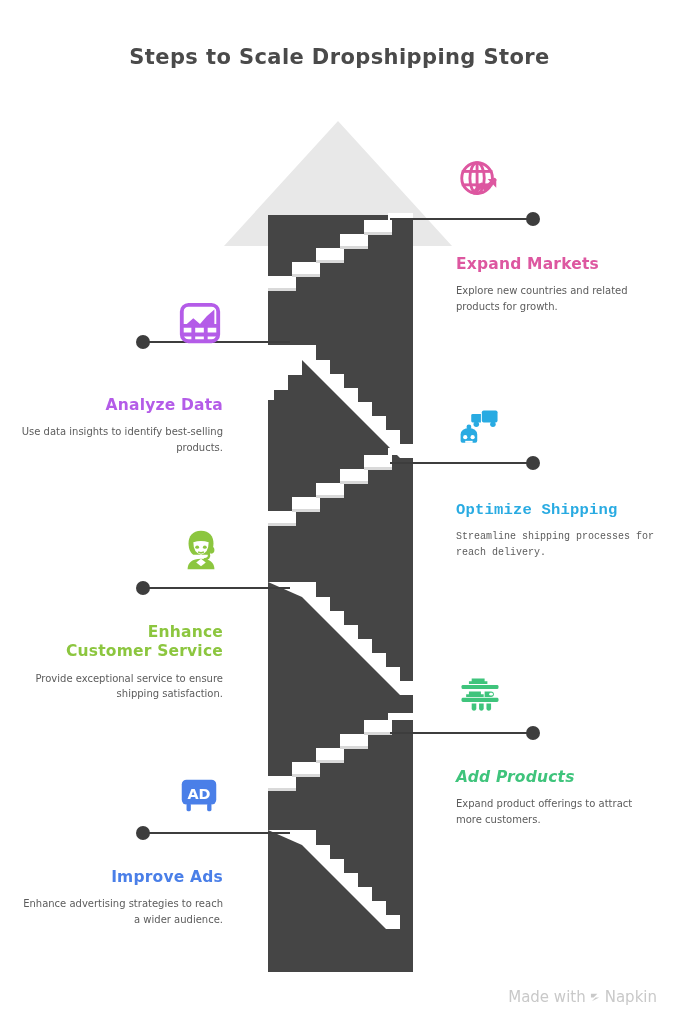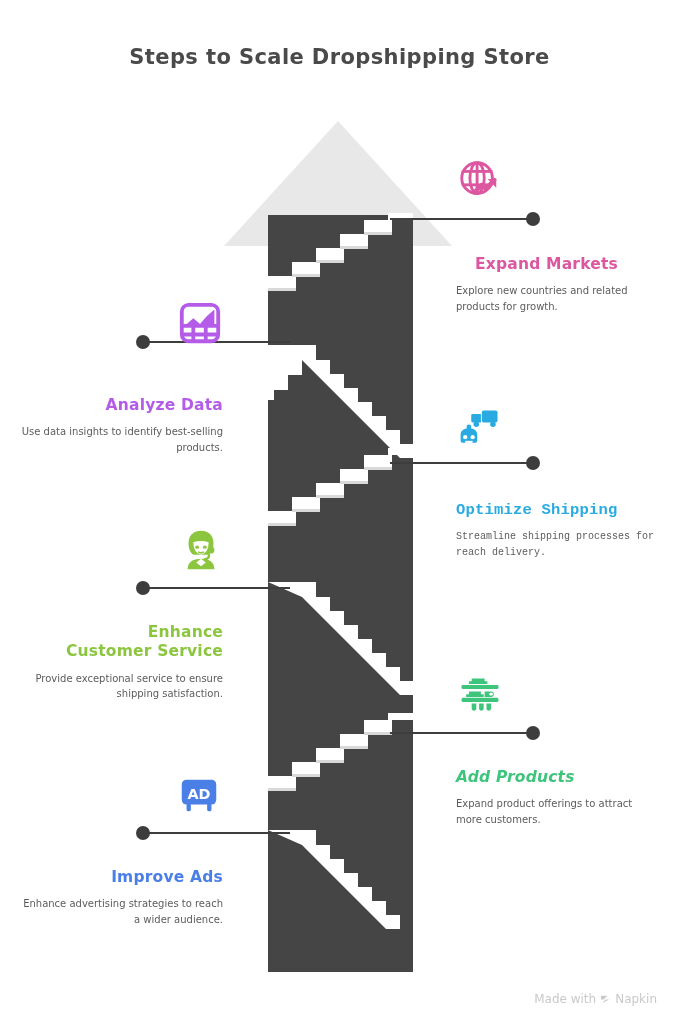--- a/index.html
+++ b/index.html
@@ -67,21 +67,21 @@
     line-height: 1.55;
     color: #5c5c5c;
     margin: 0;
   }
 
   
   .footer {
     position: absolute;
     right: 22px;
     bottom: 18px;
-    font-size: 12px;
+    font-size: 15px;
     color: #c9c9c9;
     display: flex;
     align-items: center;
     gap: 4px;
   }
   .footer .nap-mark { display: inline-block; line-height: 0; }
 </style>
 </head>
 <body>
 
@@ -212,21 +212,21 @@
           <circle cx="22" cy="21" r="16"></circle>
           <ellipse cx="22" cy="21" rx="7.5" ry="16"></ellipse>
           <line x1="6" y1="14" x2="38" y2="14"></line>
           <line x1="6" y1="28" x2="38" y2="28"></line>
           <line x1="22" y1="5" x2="22" y2="37"></line>
         </g>
         <path d="M19 36 L27 28 L31 32 L40 23" fill="none" stroke="#dd57a0" stroke-width="4.5" stroke-linecap="round" stroke-linejoin="round"></path>
         <path d="M33 22 L42 22 L42 31 Z" fill="#dd57a0"></path>
       </svg>
     </div>
-    <p class="step-title" style="color:#dd57a0;margin-left:19px;">Expand Markets</p>
+    <p class="step-title" style="color:#dd57a0;">Expand Markets</p>
     <p class="step-desc">Explore new countries and related products for growth.</p>
   </div>
 
   <div class="step left" style="left:18px; top:378px;margin-top:18px;">
     <div class="step-icon" style="left:159px; top:-96px;">
       <svg viewBox="0 0 48 48" width="46" height="46">
         <rect x="5" y="5" width="38" height="38" rx="7" ry="7" fill="none" stroke="#b45ce8" stroke-width="4"></rect>
         <path d="M9 26 L17 19 L24 25 L31 17 L39 10 L39 26 Z" fill="#b45ce8"></path>
         <g stroke="#b45ce8" stroke-width="4">
           <line x1="5" y1="27" x2="43" y2="27"></line>

